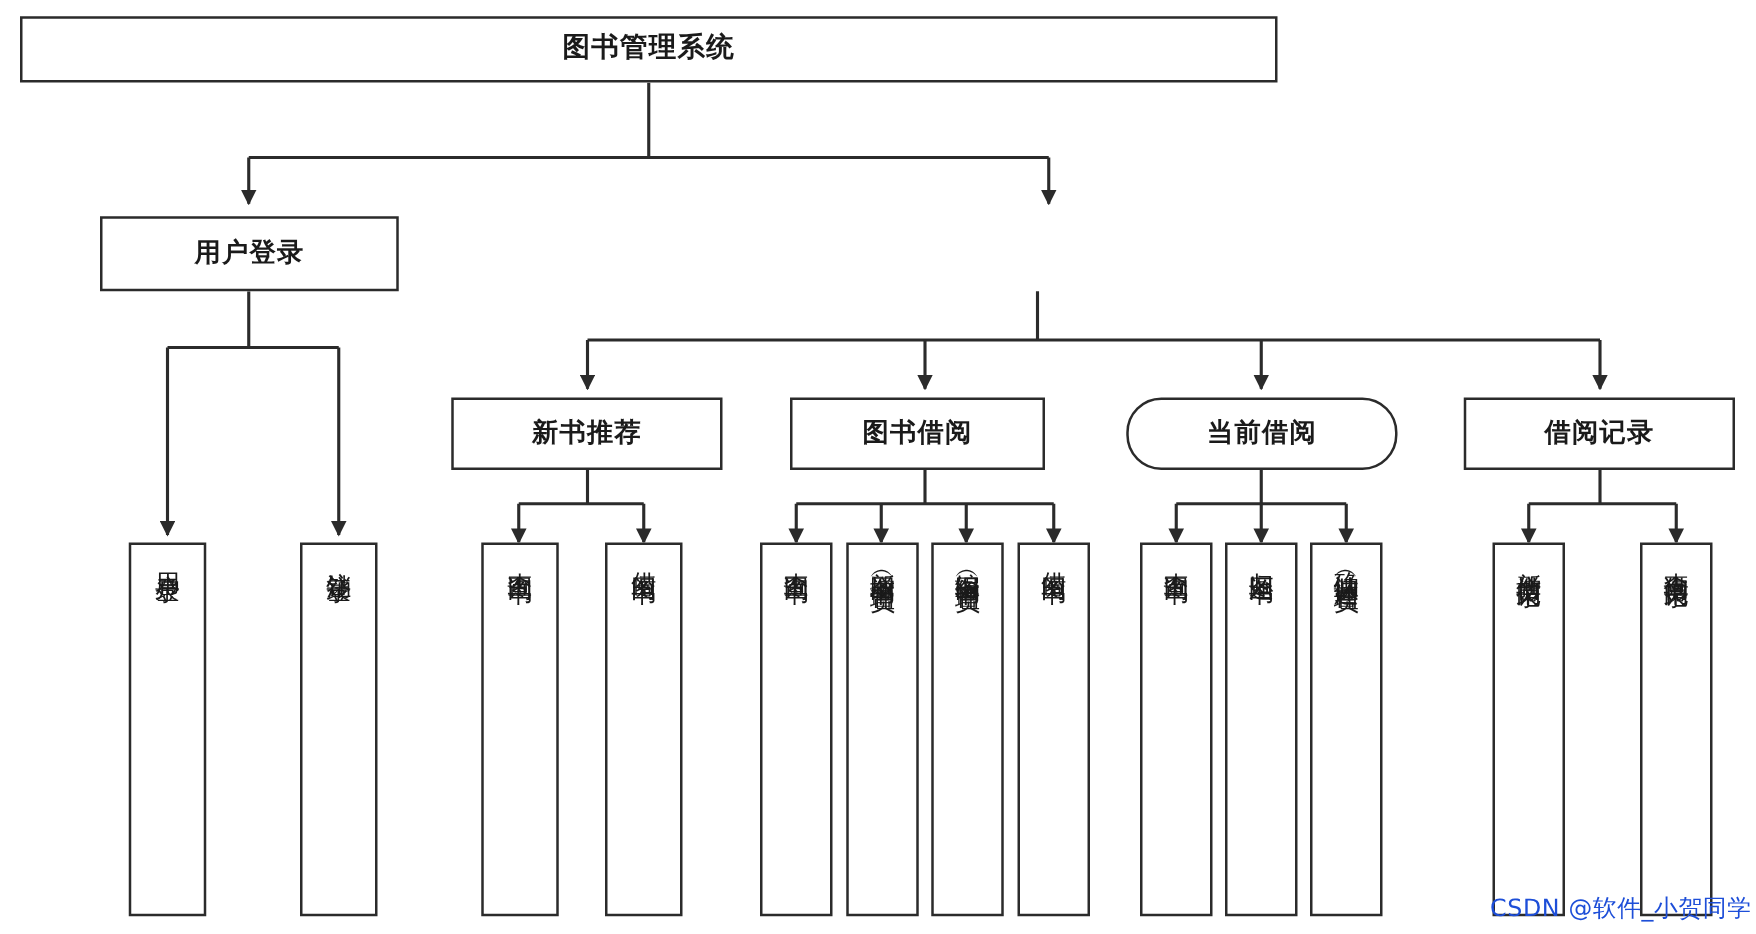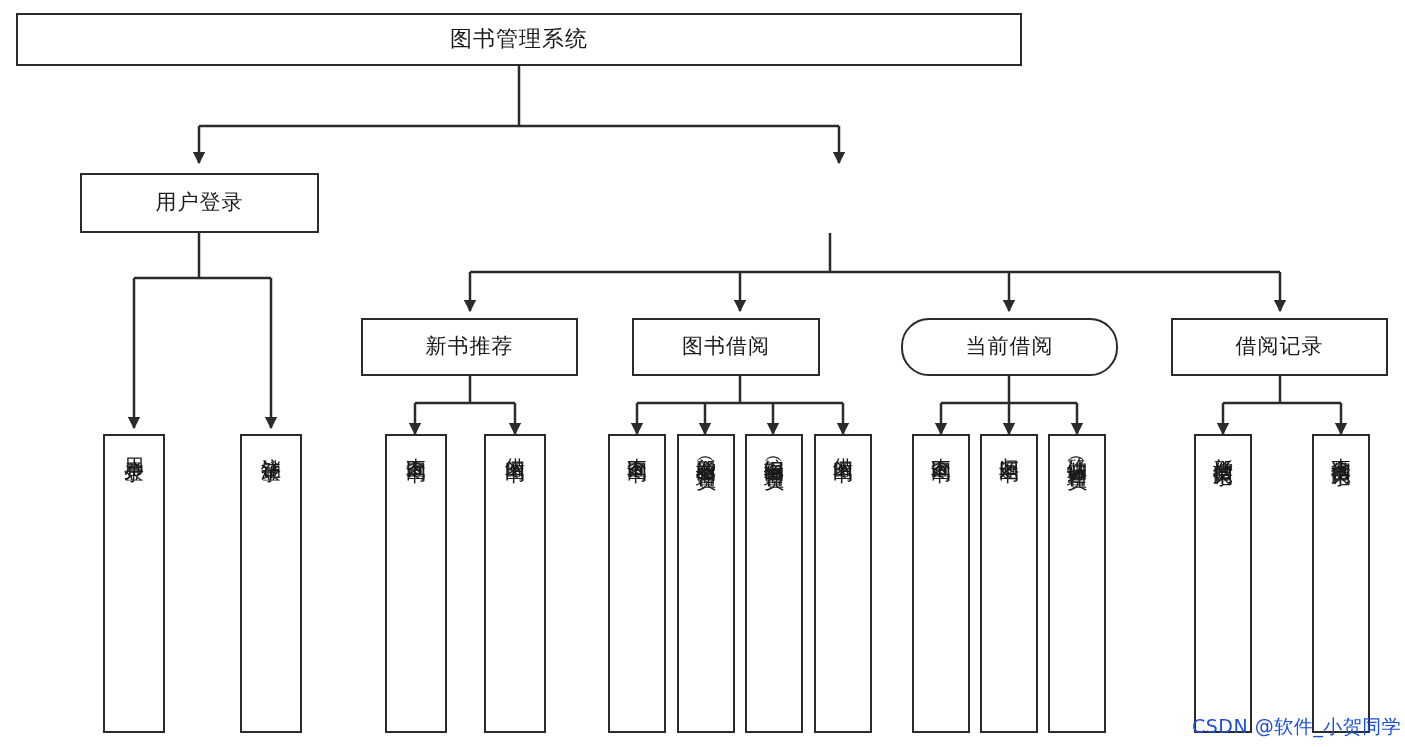--- a/index.html
+++ b/index.html
@@ -25,20 +25,21 @@
     display: flex;
     align-items: center;
     justify-content: center;
     color: #1a1a1a;
   }
   .node.horiz {
     font-size: 21px;
     letter-spacing: 1px;
     line-height: 1.2;
     text-align: center;
+    font-weight: bold;
   }
   .node.root {
     font-size: 22px;
   }
   .node.vert {
     writing-mode: vertical-rl;
     text-orientation: upright;
     font-size: 20px;
     line-height: 1.15;
     letter-spacing: 2px;
@@ -132,21 +133,21 @@
 
   <div class="node horiz" style="left:80px; top:173px; width:239px; height:60px;">
     <span>用户登录</span>
   </div>
 
 
   <div class="node horiz" style="left:361px; top:318px; width:217px; height:58px;">
     <span>新书推荐</span>
   </div>
 
-  <div class="node horiz" style="left:632px; top:318px; width:188px; height:58px;">
+  <div class="node horiz" style="left:632px; top:318px; width:204px; height:58px;">
     <span>图书借阅</span>
   </div>
 
   <div class="node horiz" style="left:901px; top:318px; width:217px; height:58px;border-radius:28px;">
     <span>当前借阅</span>
   </div>
 
   <div class="node horiz" style="left:1171px; top:318px; width:217px; height:58px;">
     <span>借阅记录</span>
   </div>

